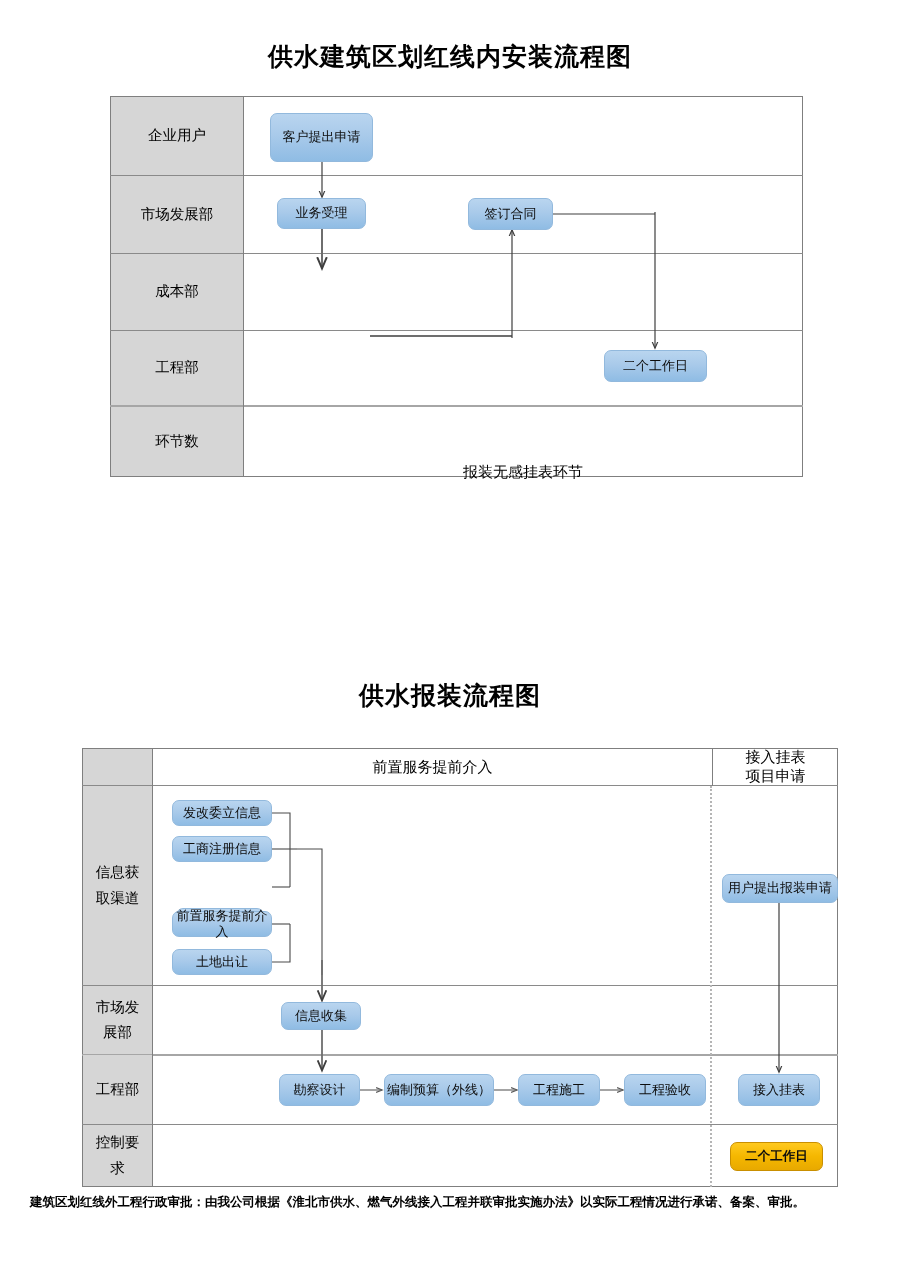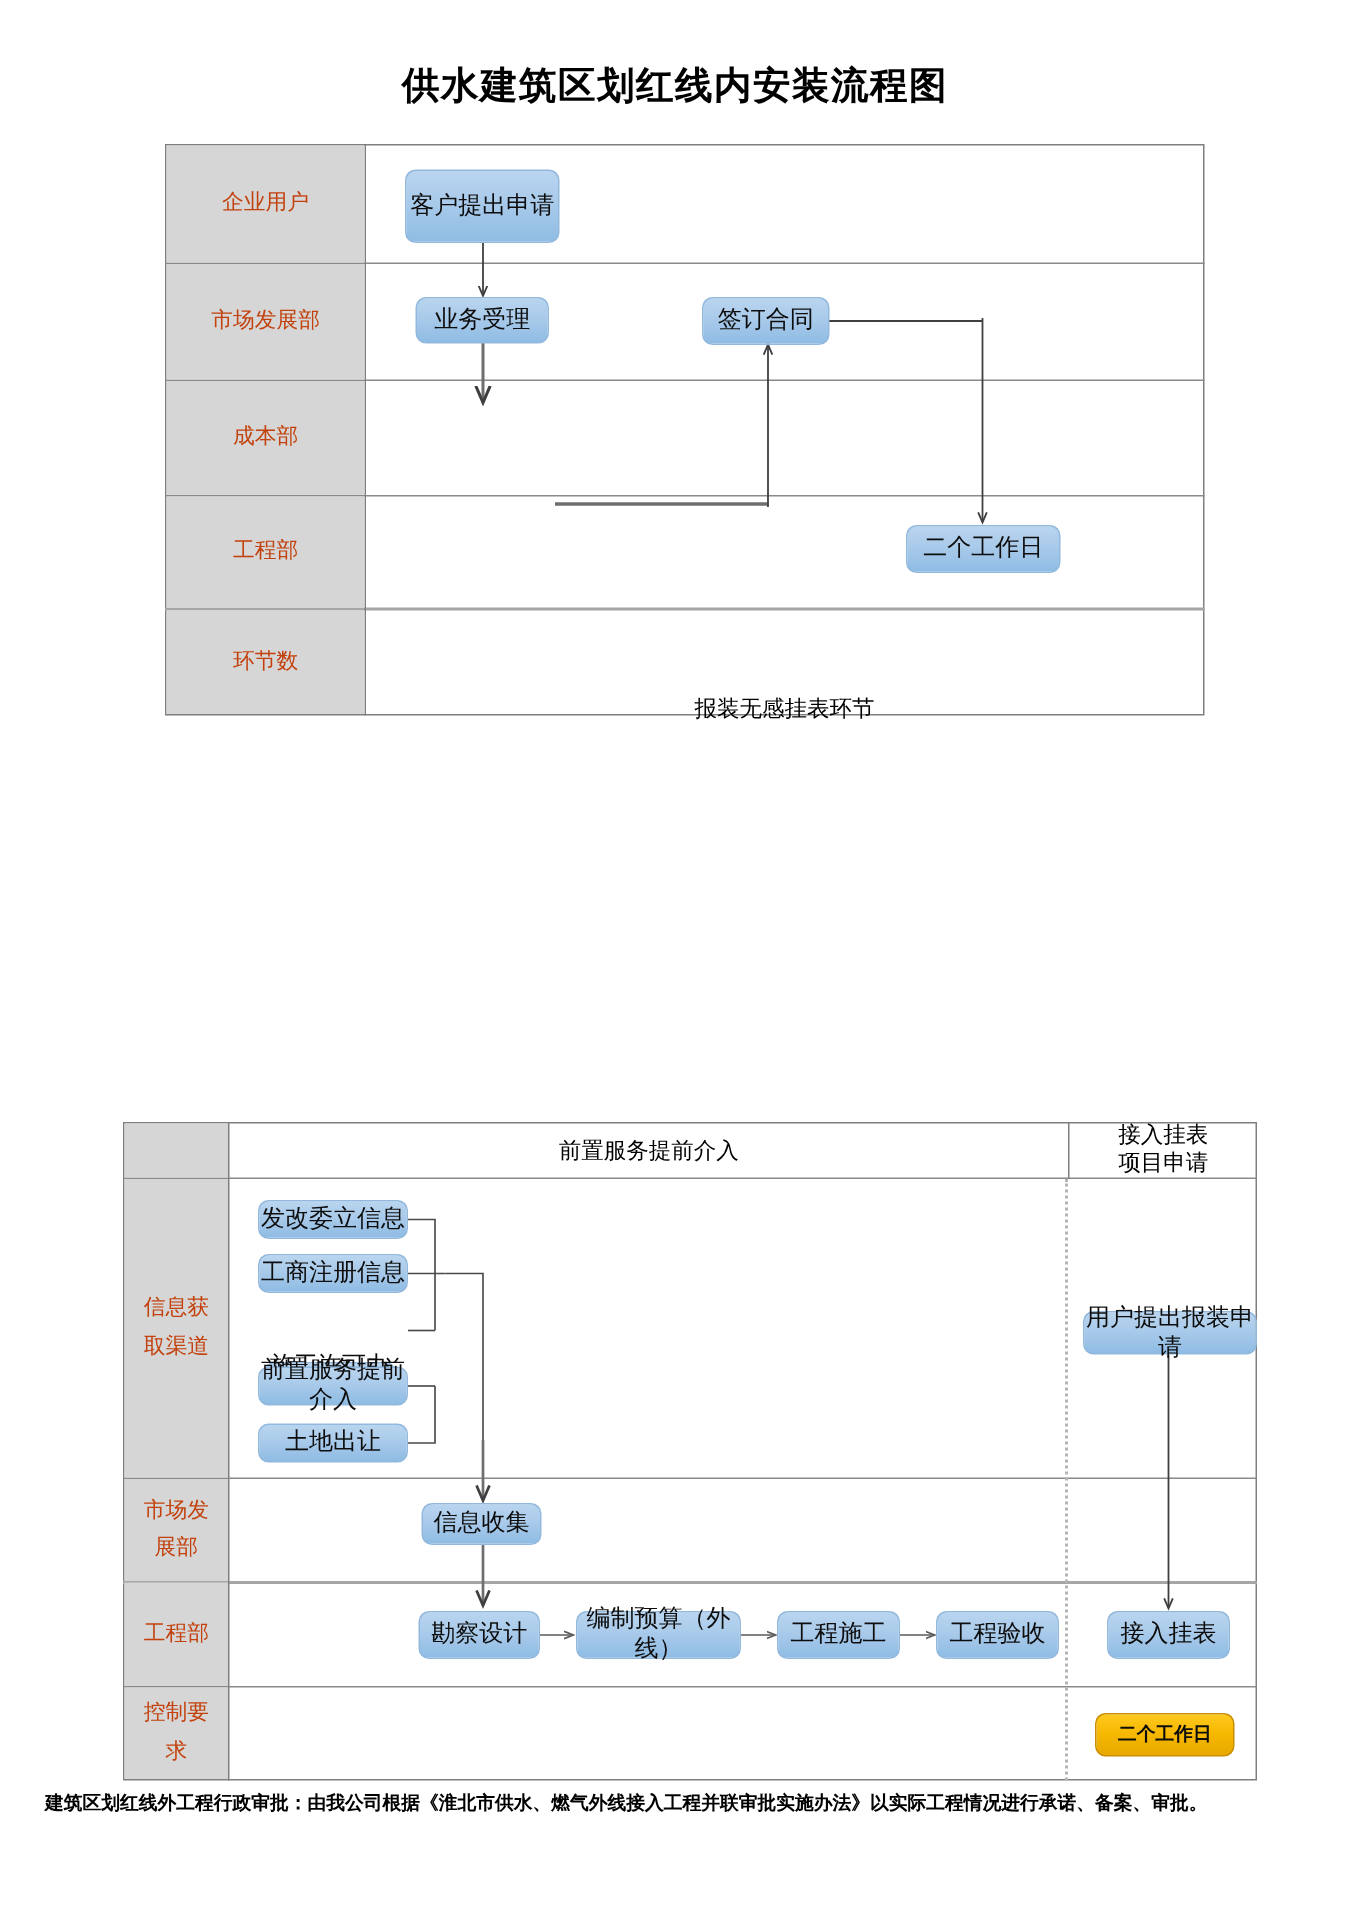--- a/index.html
+++ b/index.html
@@ -33,36 +33,36 @@
   .vline{position:absolute;width:1px;background:#7f7f7f;}
   .dotline{position:absolute;width:0;border-left:2px dotted #b5b5b5;}
 
   .rowlabel{
     position:absolute;box-sizing:border-box;
     background:#d6d6d6;
     display:flex;align-items:center;justify-content:center;
     text-align:center;
     font-size:14.5px;
     line-height:1.75;
-    color:#c2410c;
+    color:#000000;
   }
   .cellcenter{
     position:absolute;
     display:flex;align-items:center;justify-content:center;
     text-align:center;
     font-size:15px;
   }
 
   
   .box{
     position:absolute;box-sizing:border-box;
     display:flex;align-items:center;justify-content:center;
     text-align:center;
     border-radius:7px;
-    font-size:16px;
+    font-size:13px;
     line-height:1.25;
     color:#0d0d0d;
     background:linear-gradient(180deg,#b9d5ef 0%,#a9caea 45%,#8fbce4 100%);
     border:1px solid #92b9dd;
     z-index:4;
   }
   .box.tall{border-radius:10px;flex-direction:column;justify-content:space-around;padding:4px 0;}
   .box .seg{width:100%;display:flex;align-items:center;justify-content:center;height:50%;}
   .box .dashsep{
     position:absolute;left:0;right:0;top:50%;
@@ -133,20 +133,21 @@
     <path d="M655,212 L655,348" stroke="#3f3f3f" stroke-width="1.2" fill="none" marker-end="url(#arrow1)"></path>
   </svg>
 
   <div class="box" style="left:270px;top:113px;width:103px;height:49px;">客户提出申请</div>
   <div class="box" style="left:277px;top:198px;width:89px;height:31px;">业务受理</div>
   <div class="box" style="left:468px;top:198px;width:85px;height:32px;">签订合同</div>
 
 
   <div class="box" style="left:604px;top:350px;width:103px;height:32px;">二个工作日</div>
 
+  <div class="title" id="title2">供水报装流程图</div>
 
   <div class="flow-table">
     <div class="tbl-border" style="left:82px;top:748px;width:756px;height:439px;"></div>
 
     <div class="hline" style="left:82px;top:785px;width:756px;"></div>
     <div class="hline" style="left:82px;top:985px;width:756px;"></div>
     <div class="hline thick" style="left:82px;top:1054px;width:756px;"></div>
     <div class="hline" style="left:82px;top:1124px;width:756px;"></div>
 
     <div class="vline" style="left:152px;top:748px;height:439px;"></div>

